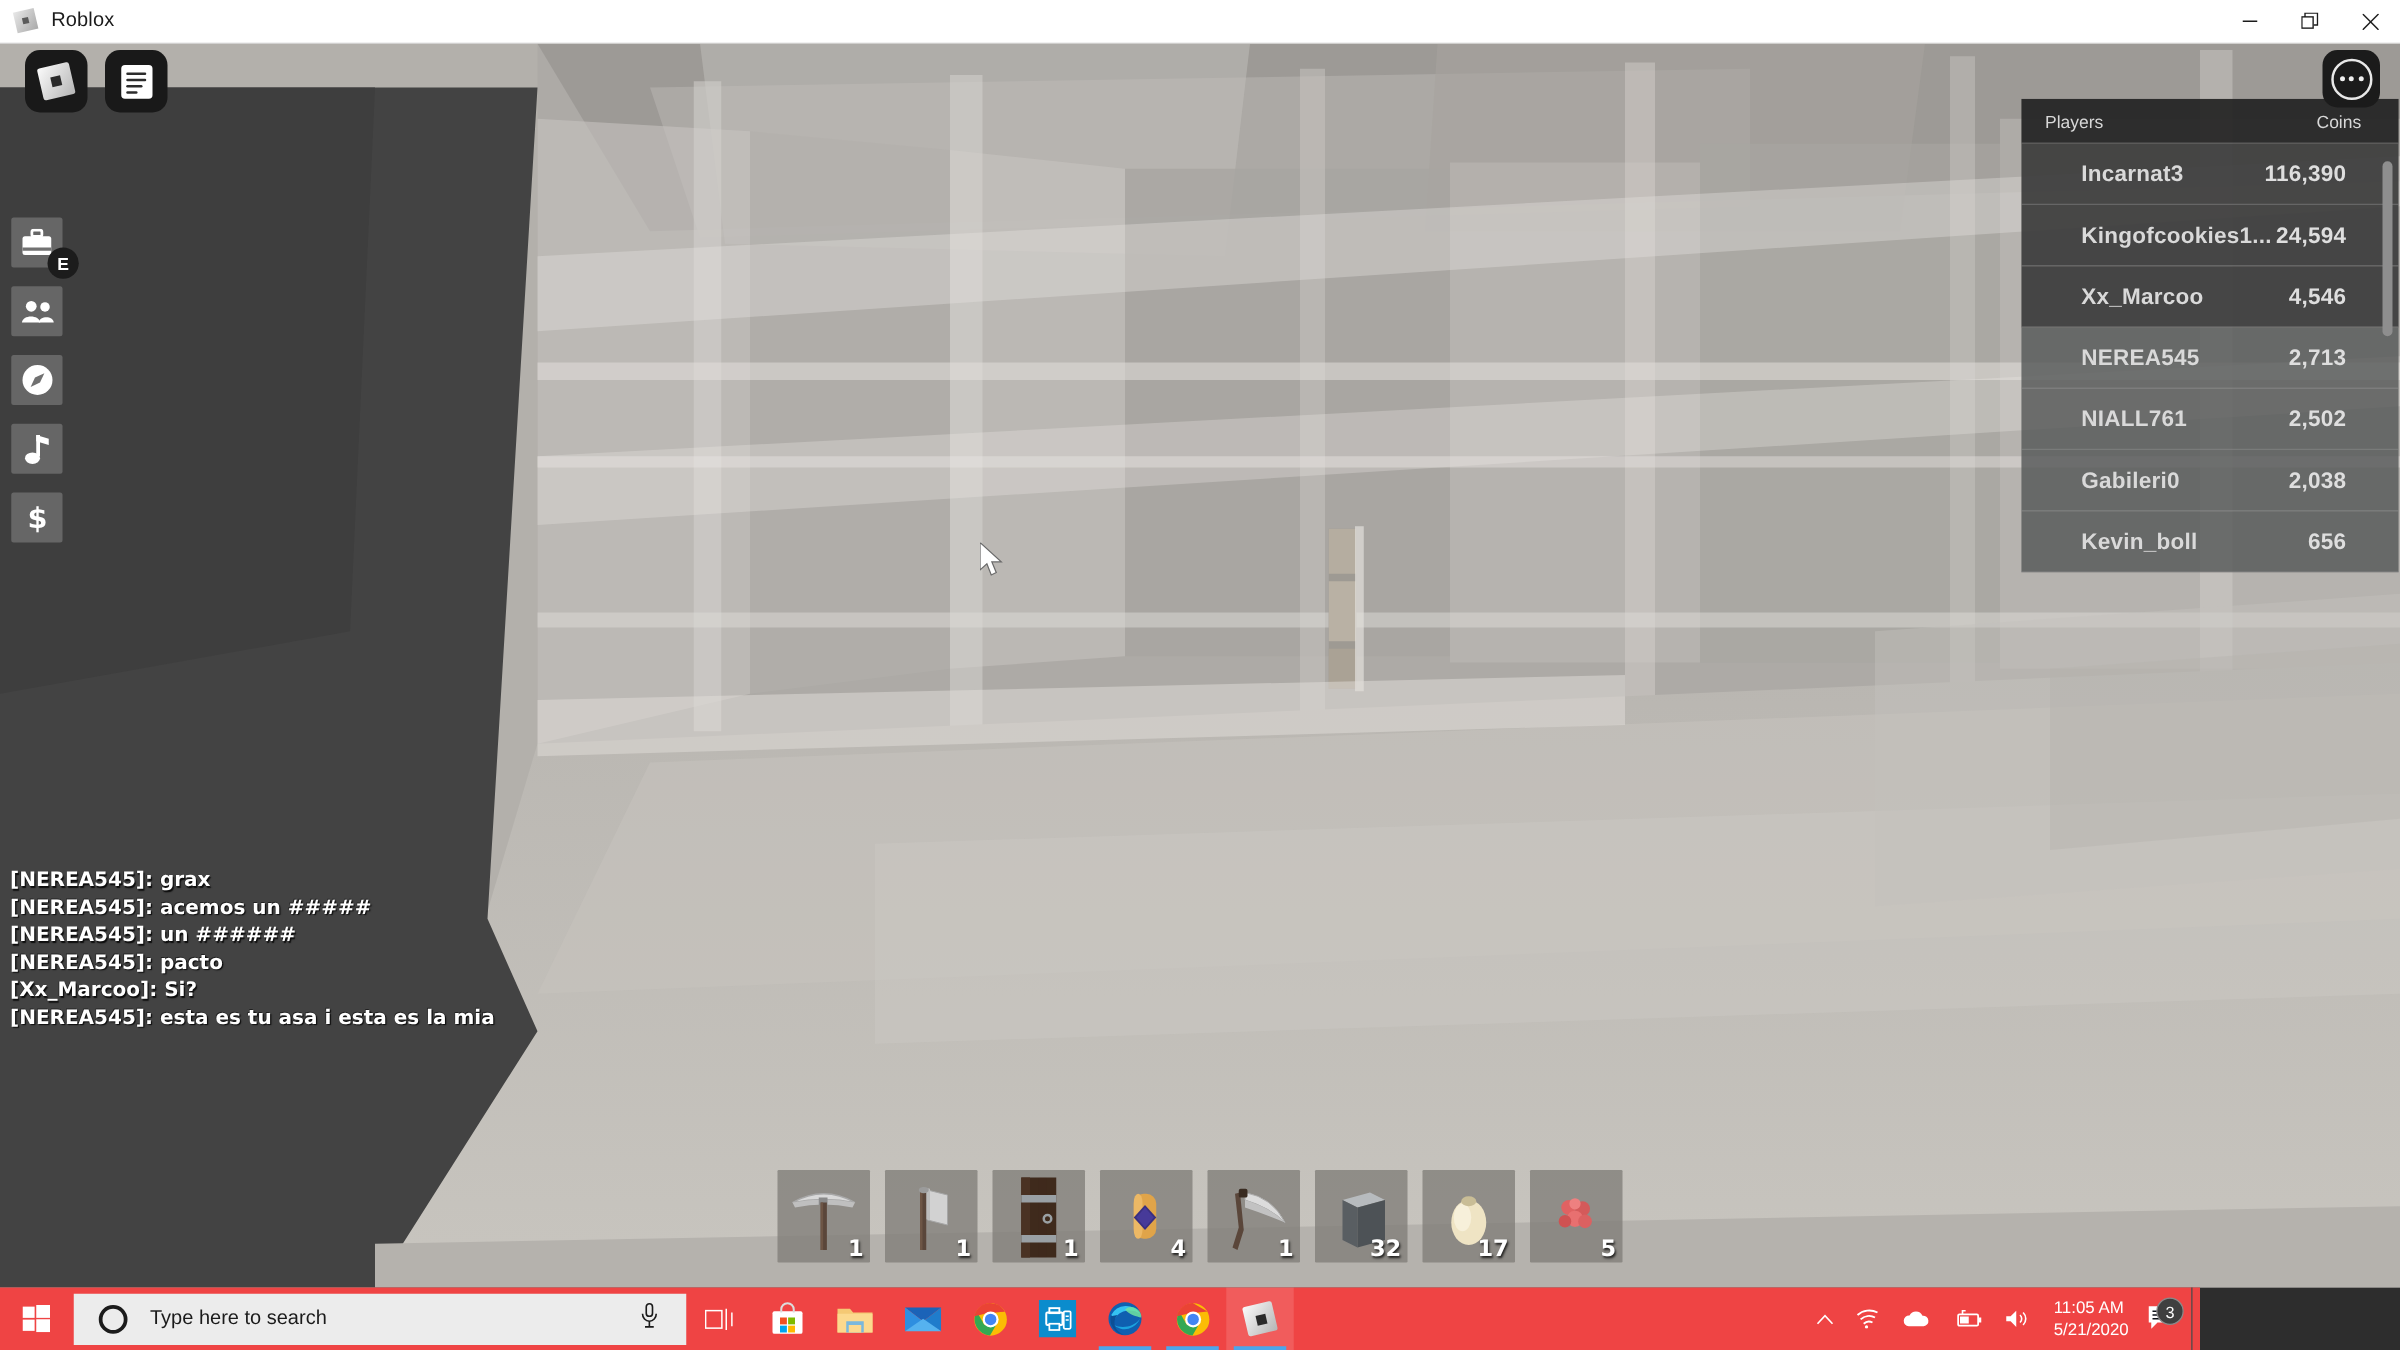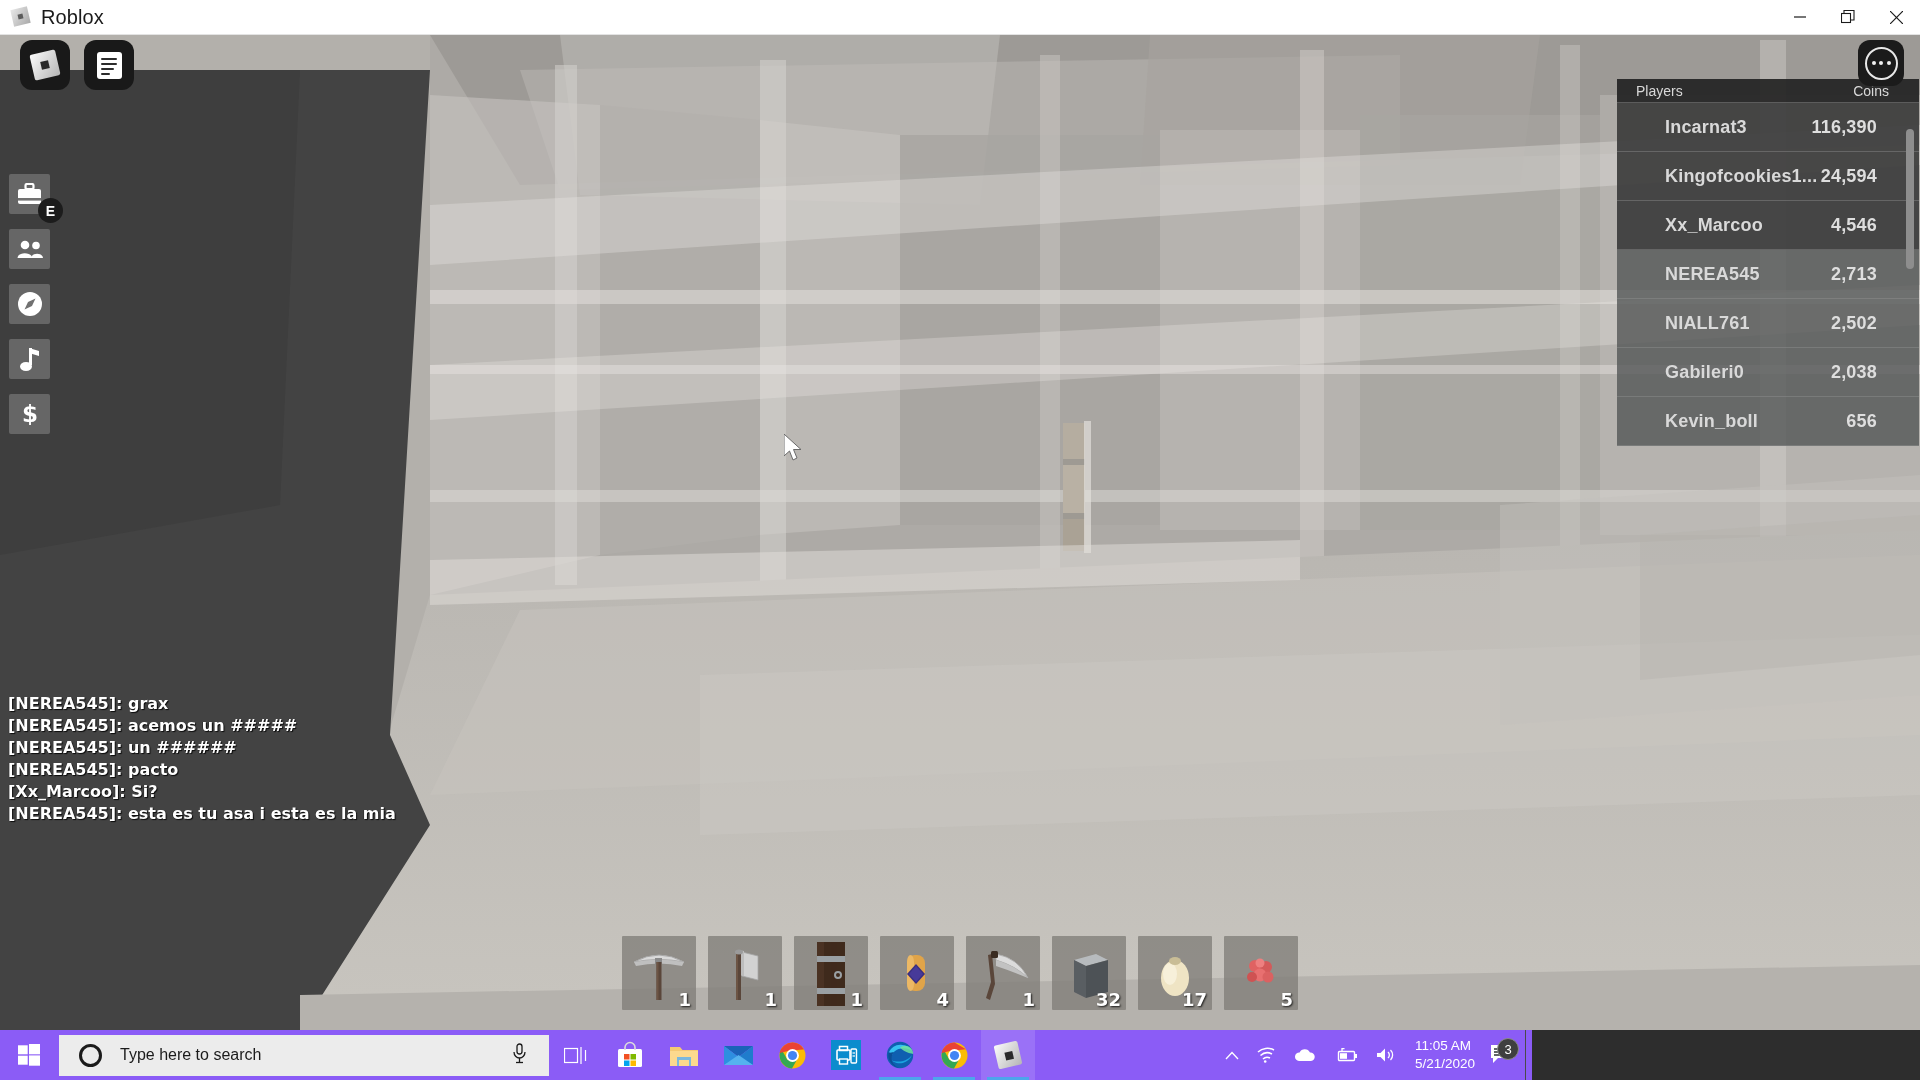--- a/index.html
+++ b/index.html
@@ -15,21 +15,21 @@
   #tb-icon { width:22px; height:22px; margin-left:10px; position:relative; }
   #tb-icon .rblx {
     position:absolute; left:2px; top:2px; width:17px; height:17px;
     background:linear-gradient(135deg,#e8e8e8,#a9a9a9);
     transform:rotate(-13deg);
   }
   #tb-icon .rblx::after {
     content:""; position:absolute; left:6px; top:6px; width:5px; height:5px;
     background:#5b5b5b;
   }
-  #tb-title { font-size:20px; color:#1b1b1b; margin-left:9px; letter-spacing:0.1px; }
+  #tb-title { font-size:16px; color:#1b1b1b; margin-left:9px; letter-spacing:0.1px; }
   #tb-buttons { margin-left:auto; display:flex; height:35px; }
   .tb-btn { width:48px; height:35px; display:flex; align-items:center;
             justify-content:center; color:#1b1b1b; }
 
   
   #game {
     position:absolute; left:0; top:35px; width:1920px; height:995px;
     overflow:hidden; background:#b6b3ae;
   }
   #scene { position:absolute; inset:0; }
@@ -81,21 +81,21 @@
     border-radius:50%; background:#1c1c1c; color:#fff; font-size:14px;
     font-weight:bold; display:flex; align-items:center; justify-content:center;
   }
 
   
   #leaderboard {
     position:absolute; right:1px; top:44px; width:302px; z-index:25;
     font-size:16px; color:#dcdcdc; overflow:hidden;
   }
   #lb-head {
-    display:flex; height:24px; align-items:center; background:rgba(35,35,35,0.93);
+    display:flex; height:36px; align-items:center; background:rgba(35,35,35,0.93);
     border-bottom:1px solid rgba(150,150,150,0.45);
   }
   #lb-head .hname { padding-left:19px; font-size:14px; color:#d8d8d8; }
   #lb-head .hcoin { margin-left:auto; padding-right:30px; font-size:14px; color:#d8d8d8; }
   .lb-row {
     display:flex; align-items:center; height:49px;
     border-bottom:1px solid rgba(150,150,150,0.40);
     background:rgba(84,86,86,0.80);
   }
   .lb-row.dark { background:rgba(60,60,60,0.92); }
@@ -128,22 +128,22 @@
     font-weight:bold; text-shadow:1px 1px 2px rgba(0,0,0,0.8);
     font-family:"DejaVu Sans", sans-serif;
   }
   .slot svg { position:absolute; left:0; top:0; }
 
   
   #cursor { position:absolute; left:784px; top:399px; z-index:40; }
 
   
   #taskbar {
-    position:absolute; left:0; bottom:0; width:1532px; height:50px;
-    background:#8b5cf6; display:flex; align-items:center;
+    position:absolute; left:0; bottom:0; width:1760px; height:50px;
+    background:#ef4444; display:flex; align-items:center;
   }
   #start {
     width:58px; height:50px; display:flex; align-items:center; justify-content:center;
   }
   #search {
     width:490px; height:41px; background:#ececec; display:flex; align-items:center;
     margin-left:1px;
   }
   #search .ring {
     width:23px; height:23px; border:3px solid #1b1b1b; border-radius:50%; margin-left:20px;

